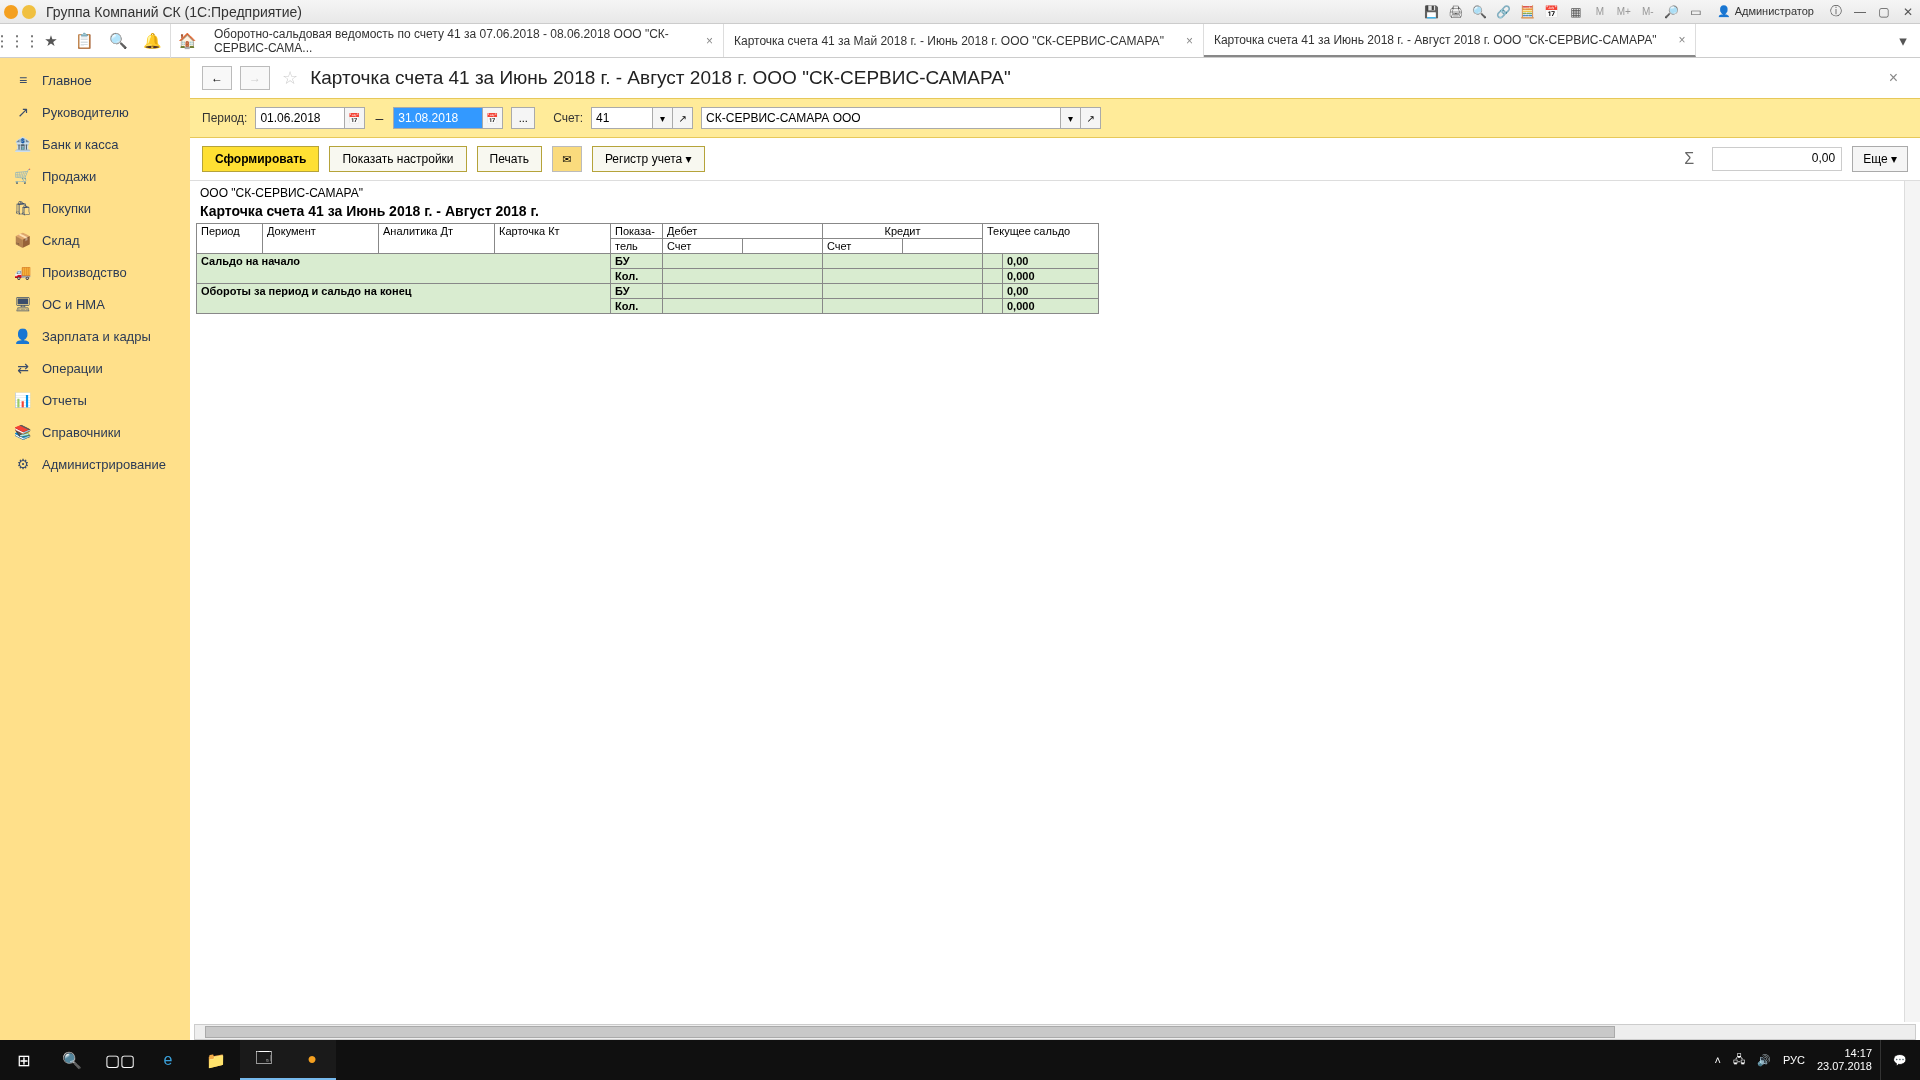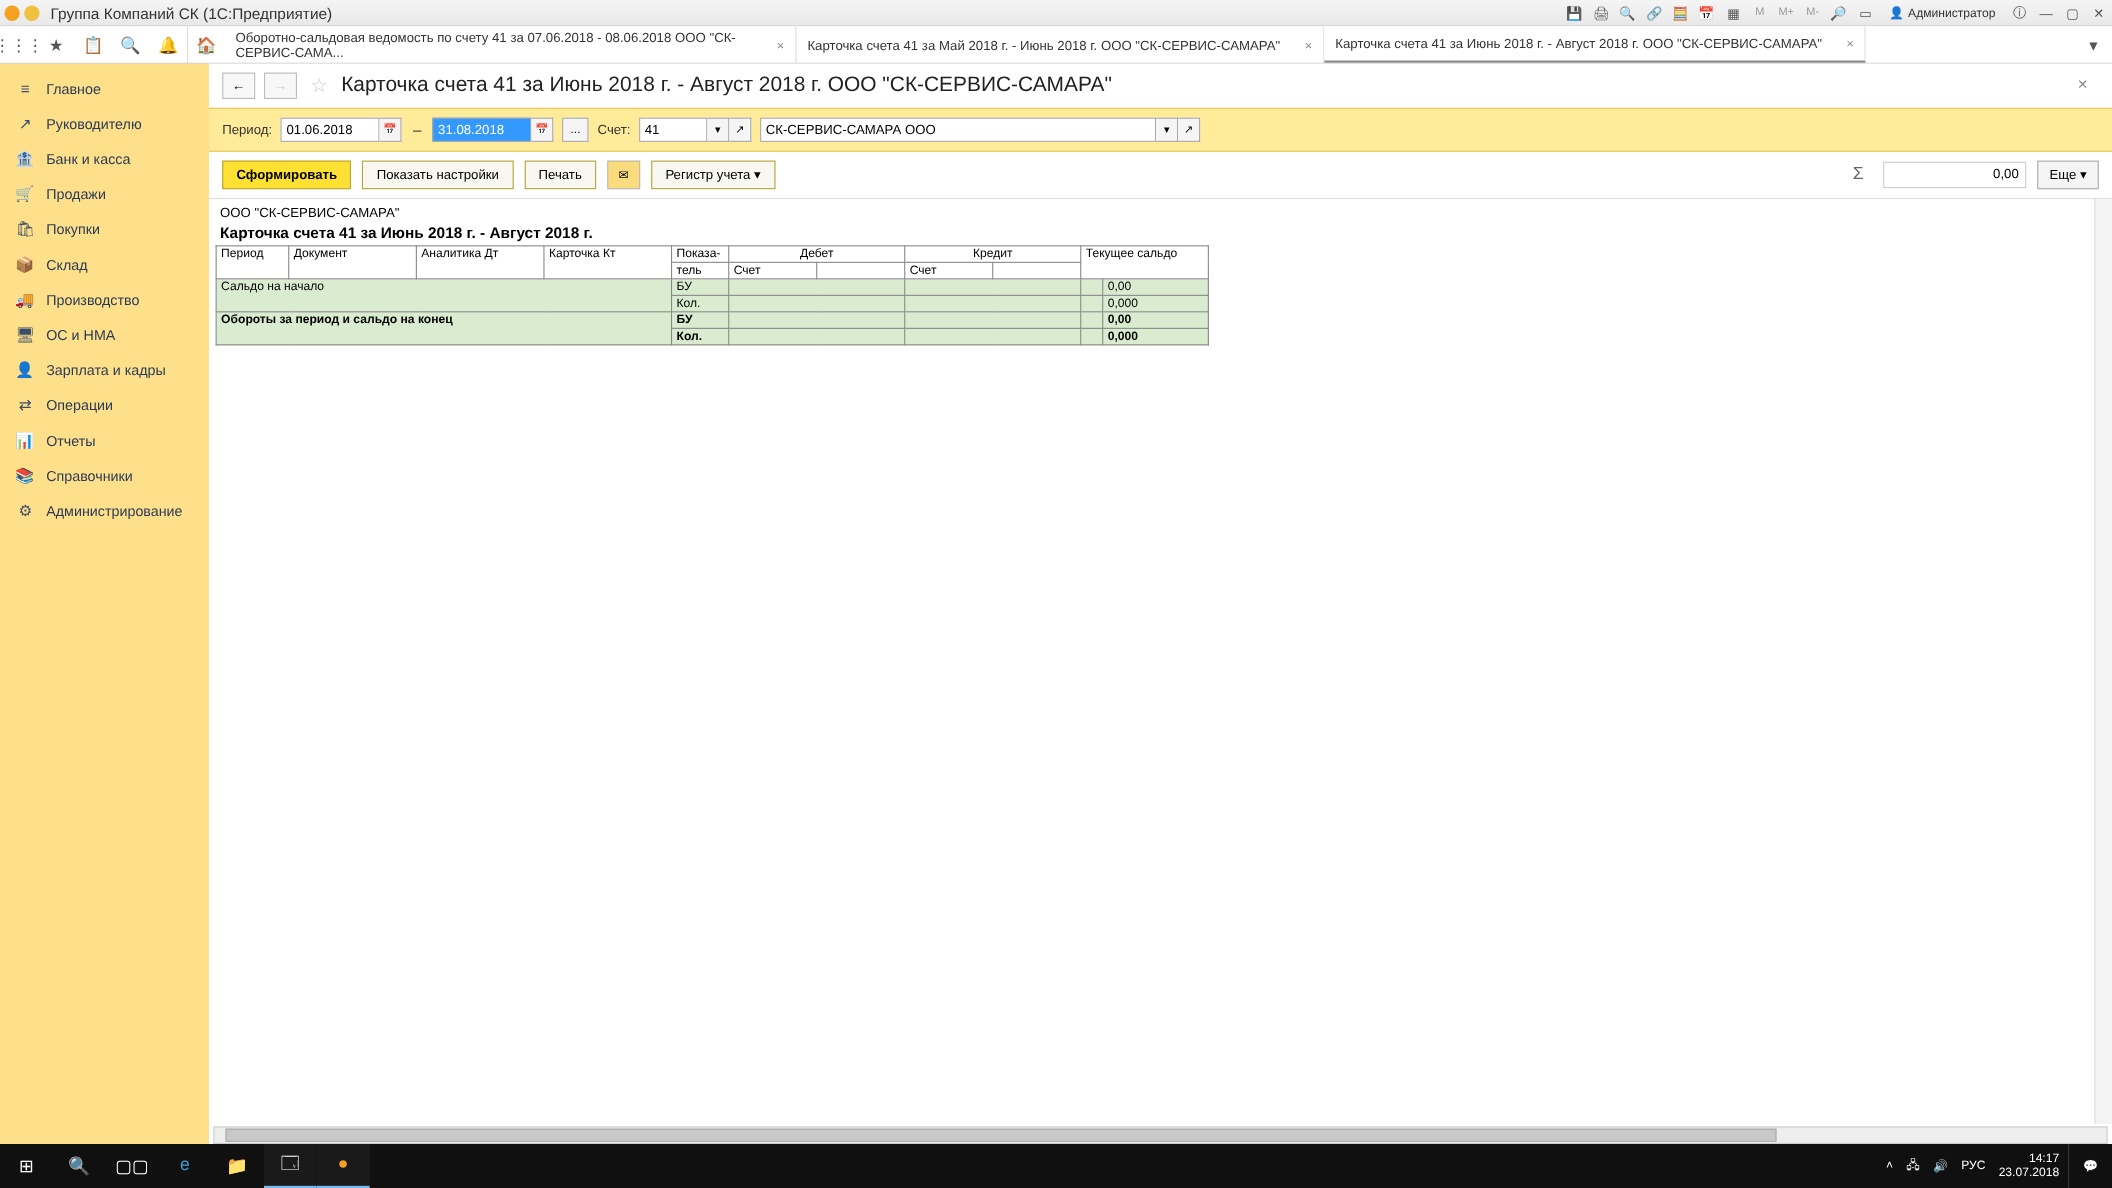--- a/index.html
+++ b/index.html
@@ -63,21 +63,21 @@
 
 .report { flex:1; overflow:auto; padding:4px 4px 8px 4px; position:relative;}
 .rline { font-size:12px; padding:1px 6px; }
 .rtitle { font-weight:bold; font-size:14px; padding:2px 6px; }
 .rsmall { font-size:10px; color:#333; padding:0 6px; }
 .rsmall .lab { display:inline-block; width:70px; }
 
 table.rep { border-collapse:collapse; margin:2px 0 0 2px; }
 table.rep td, table.rep th { border:1px solid #888; font-size:11px; padding:1px 4px; text-align:left; vertical-align:top; background:#fff; }
 table.rep th { font-weight:normal; background:#fff; }
-tr.greentr td { background:#d9ecd0; }
+tr.greentr td { background:#d9ecd0;font-weight:bold; }
 tr.greentr.bold td { font-weight:bold; }
 td.r { text-align:right; }
 
 .hscroll { position:absolute; bottom:0; left:4px; right:4px; height:16px; background:#eee; border:1px solid #ccc;}
 .hscroll .thumb { position:absolute; left:10px; top:1px; height:12px; width:82%; background:#c8c8c8; border:1px solid #aaa;}
 .vscroll { position:absolute; top:0; right:0; bottom:18px; width:16px; background:#f4f4f4; border-left:1px solid #ddd;}
 
 
 .taskbar { position:fixed; bottom:0; left:0; right:0; height:40px; background:#101010; display:flex; align-items:center; color:#fff; }
 .taskbar .ticon { width:48px; height:40px; display:flex; align-items:center; justify-content:center; font-size:16px; cursor:pointer; }
@@ -209,21 +209,21 @@
       <div class="datebox">
         <input value="01.06.2018" style="">
         <div class="ddbtn">📅</div>
       </div>
       <span class="dash">–</span>
       <div class="datebox">
         <input class="sel" value="31.08.2018" style="">
         <div class="ddbtn">📅</div>
       </div>
       <button class="smallbtn">...</button>
-      <span class="lbl" style="">Счет:</span>
+      <span class="lbl" style="margin-left:10px">Счет:</span>
       <div class="selbox">
         <input style="width: 62px;" value="41">
         <div class="ddbtn">▾</div>
         <div class="ddbtn">↗</div>
       </div>
       <div class="selbox">
         <input style="width: 360px;" value="СК-СЕРВИС-САМАРА ООО">
         <div class="ddbtn">▾</div>
         <div class="ddbtn">↗</div>
       </div>
@@ -246,21 +246,21 @@
       <div class="rtitle">Карточка счета 41 за Июнь 2018 г. - Август 2018 г.</div>
 
       <table class="rep">
         <tbody>
             <tr>
           <th rowspan="2" style="width:66px">Период</th>
           <th rowspan="2" style="width:116px">Документ</th>
           <th rowspan="2" style="width:116px">Аналитика Дт</th>
           <th rowspan="2" style="width:116px">Карточка Кт</th>
           <th style="width:52px">Показа-</th>
-          <th colspan="2" style="width:160px;text-align:center">Дебет</th>
+          <th colspan="2" style="width:160px;">Дебет</th>
           <th colspan="2" style="width:160px;text-align:center">Кредит</th>
           <th rowspan="2" colspan="2" style="width:116px">Текущее сальдо</th>
         </tr>
         <tr>
           <th>тель</th>
           <th style="width:80px">Счет</th>
               <th style="width:80px"></th>
           <th style="width:80px">Счет</th>
               <th style="width:80px"></th>
         </tr>

